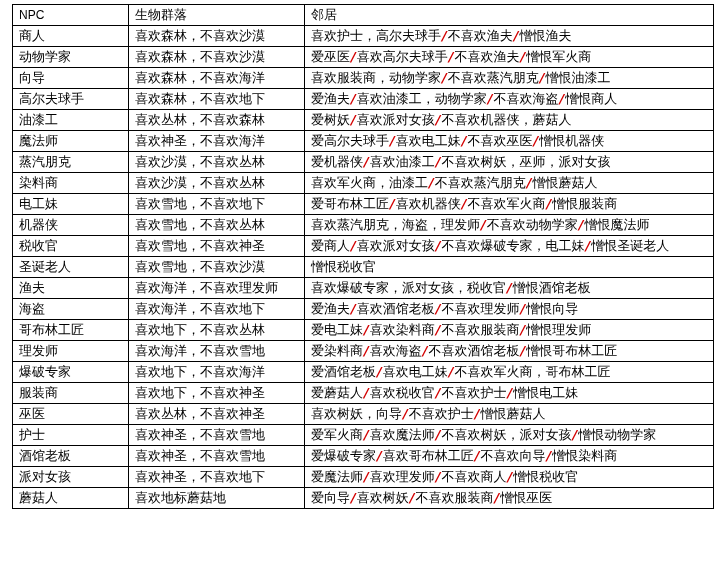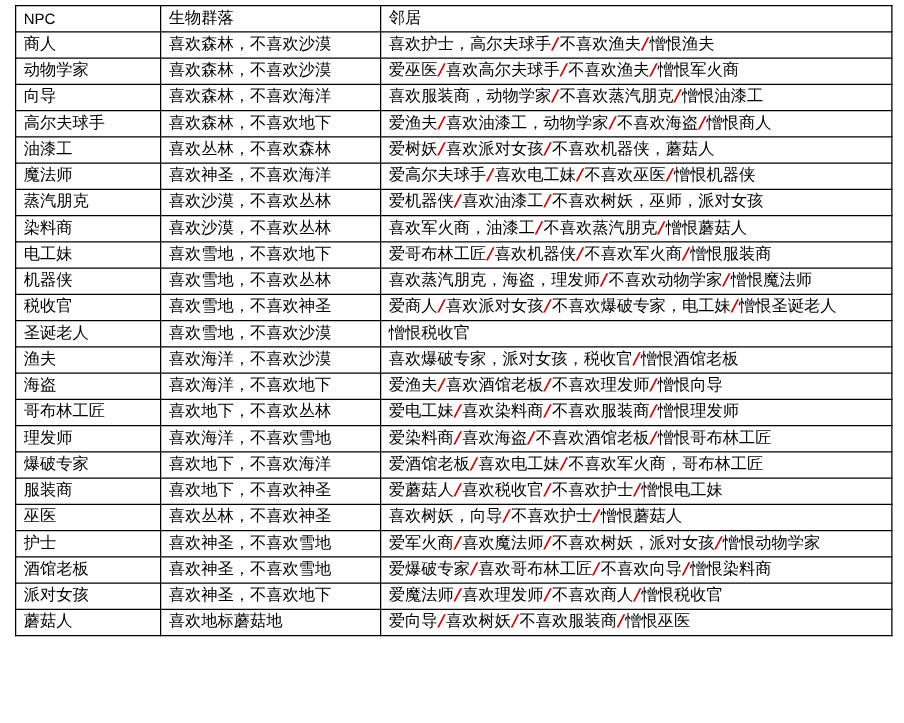--- a/index.html
+++ b/index.html
@@ -125,21 +125,21 @@
           <td>喜欢雪地，不喜欢神圣</td>
           <td><span>爱商人</span><span class="sep" style="color: rgb(212, 0, 0);">/</span><span>喜欢派对女孩</span><span class="sep" style="color: rgb(212, 0, 0);">/</span><span>不喜欢爆破专家，电工妹</span><span class="sep" style="color: rgb(212, 0, 0);">/</span><span>憎恨圣诞老人</span></td>
         </tr>
         <tr>
           <td>圣诞老人</td>
           <td>喜欢雪地，不喜欢沙漠</td>
           <td><span>憎恨税收官</span></td>
         </tr>
         <tr>
           <td>渔夫</td>
-          <td>喜欢海洋，不喜欢沙漠</td>
+          <td>喜欢海洋，不喜欢理发师</td>
           <td><span>喜欢爆破专家，派对女孩，税收官</span><span class="sep" style="color: rgb(212, 0, 0);">/</span><span>憎恨酒馆老板</span></td>
         </tr>
         <tr>
           <td>海盗</td>
           <td>喜欢海洋，不喜欢地下</td>
           <td><span>爱渔夫</span><span class="sep" style="color: rgb(212, 0, 0);">/</span><span>喜欢酒馆老板</span><span class="sep" style="color: rgb(212, 0, 0);">/</span><span>不喜欢理发师</span><span class="sep" style="color: rgb(212, 0, 0);">/</span><span>憎恨向导</span></td>
         </tr>
         <tr>
           <td>哥布林工匠</td>
           <td>喜欢地下，不喜欢丛林</td>

